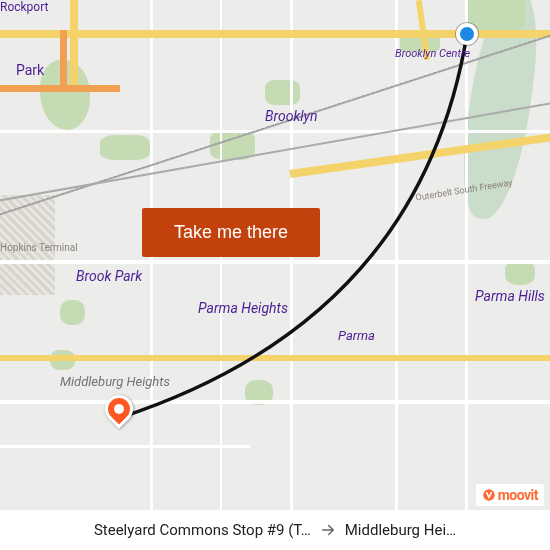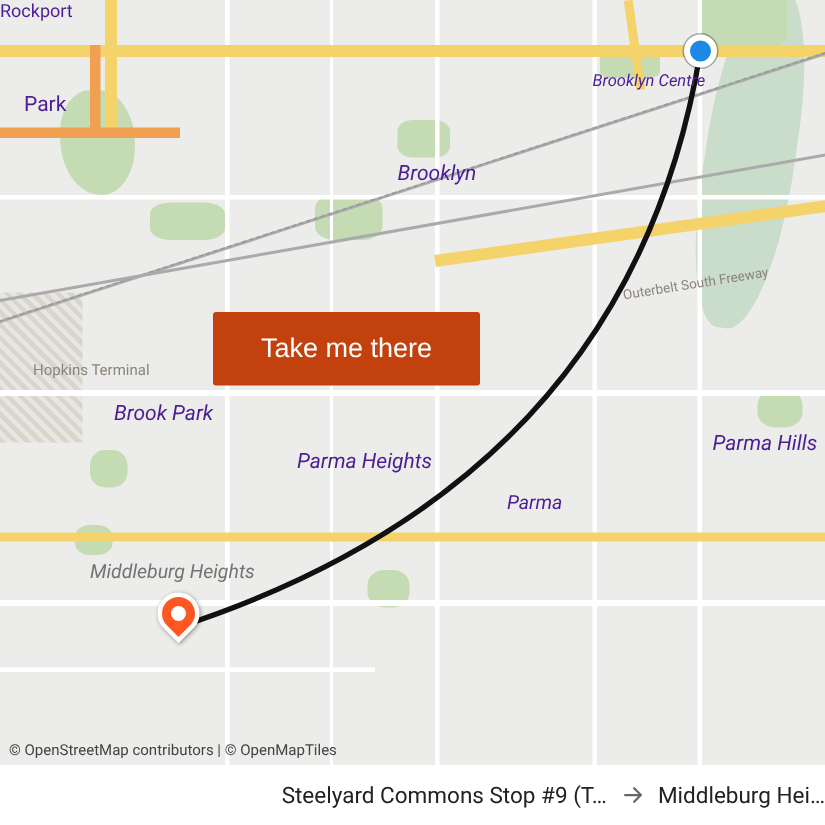--- a/index.html
+++ b/index.html
@@ -68,31 +68,31 @@
   .place-label { position: absolute; font-size: 12px; color: #4c1d95; font-style: italic; white-space: nowrap; pointer-events: none; }
   .pl-rockport { left: 0; top: 0px; font-style: normal; }
   .pl-park { left: 16px; top: 62px; font-size: 14px; font-style: normal; }
   .pl-brooklyn { left: 265px; top: 108px; font-size: 14px; }
   .pl-brooklync { left: 395px; top: 47px; font-size: 11px; }
   .pl-brookpark { left: 76px; top: 268px; font-size: 14px; }
   .pl-parmah { left: 198px; top: 300px; font-size: 14px; text-align: right; }
   .pl-parma { left: 338px; top: 328px; font-size: 13px; }
   .pl-seven { left: 475px; top: 288px; font-size: 14px; }
   .pl-middle { left: 60px; top: 375px; font-size: 13px; color: #737373; line-height: 1.1; }
-  .pl-hopkins { left: 0; top: 243px; font-size: 10px; line-height: 1; font-style: normal; color: #8b847a; margin-left: 22px; }
+  .pl-hopkins { left: 0; top: 243px; font-size: 10px; line-height: 1; font-style: normal; color: #8b847a; }
   .pl-outerbelt { left: 415px; top: 185px; font-size: 9px; transform: rotate(-9deg); font-style: normal; color: #8b847a; }
   
   
   .attrib { position: absolute; left: 6px; bottom: 4px; font-size: 10px; color: #444; z-index: 30; }
   
   .moovit { position: absolute; right: 6px; bottom: 4px; z-index: 30; background: #fff; padding: 3px 6px; border-radius: 3px; font-size: 14px; font-weight: 700; color: #ff6b35; letter-spacing: -0.5px; display: flex; align-items: center; gap: 2px; }
   .moovit-icon { width: 14px; height: 14px; }
   
   
-  .bottom-bar { position: absolute; left: 0; bottom: 0; width: 550px; height: 40px; background: #fff; display: flex; align-items: center; justify-content: flex-end; gap: 8px; font-size: 15px; color: #222; z-index: 40; }
+  .bottom-bar { position: absolute; left: 0; bottom: 0; width: 550px; height: 40px; background: #fff; display: flex; align-items: center; justify-content: center; gap: 8px; font-size: 15px; color: #222; z-index: 40; }
   .from-text, .to-text { white-space: nowrap; overflow: hidden; text-overflow: ellipsis; max-width: 220px; }
   .arrow-icon { width: 18px; height: 18px; flex-shrink: 0; color: #666; }
   
   
   .airport { position: absolute; left: 0; top: 195px; width: 55px; height: 100px; background: repeating-linear-gradient(45deg, #d8d5cf, #d8d5cf 3px, #e8e6e1 3px, #e8e6e1 6px); }
 </style>
 </head>
 <body>
 
 <div class="map-container">
@@ -151,22 +151,28 @@
   <span class="place-label pl-brookpark">Brook Park</span>
   <span class="place-label pl-parmah">Parma Heights</span>
   <span class="place-label pl-parma">Parma</span>
   <span class="place-label pl-seven">Parma Hills</span>
   <span class="place-label pl-middle">Middleburg
 Heights</span>
   <span class="place-label pl-hopkins">Hopkins
 Terminal</span>
   <span class="place-label pl-outerbelt">Outerbelt South Freeway</span>
 
-  <span class="attrib">© OpenStreetMap contributors | © OpenMapTiles</span>
 
+  <div class="moovit">
+    <svg class="moovit-icon" viewBox="0 0 24 24">
+        <circle cx="12" cy="12" r="10" fill="#ff6b35"></circle>
+        <path d="M8 8 L12 16 L16 8" stroke="#fff" stroke-width="2.5" fill="none" stroke-linecap="round"></path>
+      </svg>
+    <span>moovit</span>
+  </div>
 </div>
 
 <div class="bottom-bar">
   <span class="from-text">Steelyard Commons Stop #9 (T…</span>
   <svg class="arrow-icon" viewBox="0 0 24 24">
       <path d="M5 12h14M13 6l6 6-6 6" stroke="currentColor" stroke-width="2" fill="none" stroke-linecap="round" stroke-linejoin="round"></path>
     </svg>
   <span class="to-text">Middleburg Hei…</span>
 </div>
 

